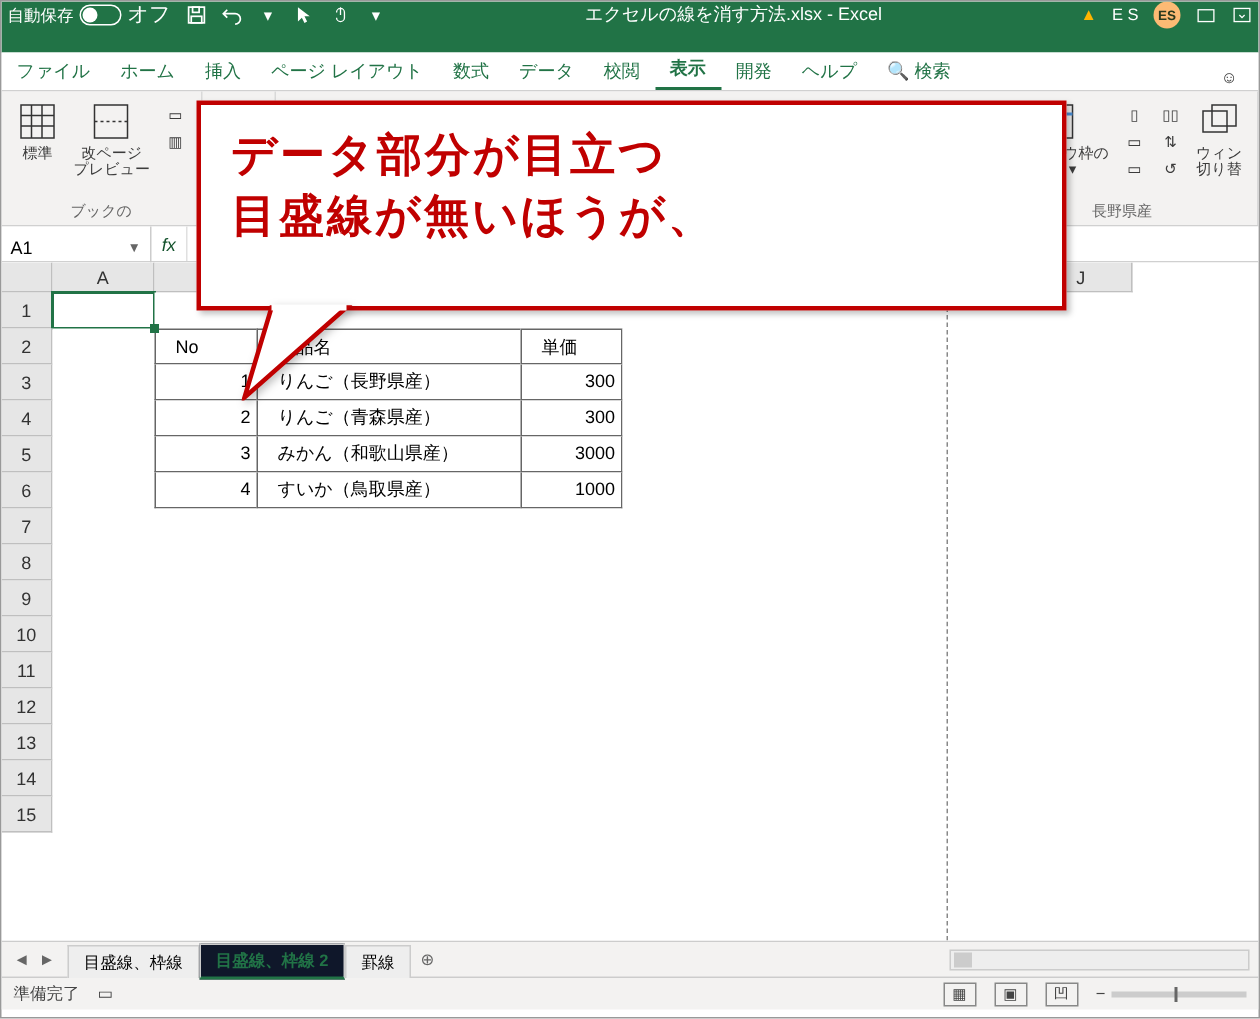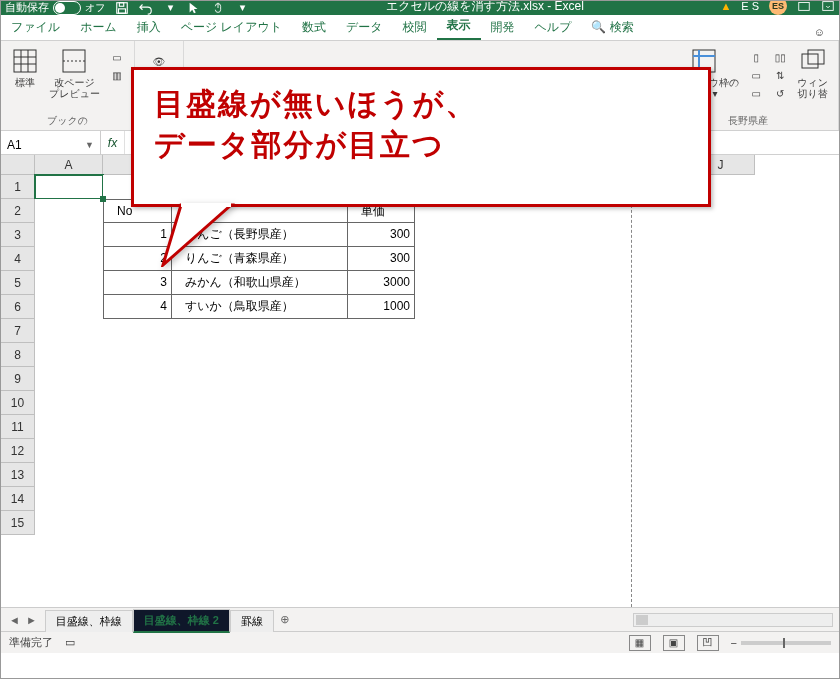--- a/index.html
+++ b/index.html
@@ -1,24 +1,24 @@
 <!DOCTYPE html>
 <html><head>
 <meta charset="utf-8">
 <style>
   * { box-sizing: border-box; margin: 0; padding: 0; font-family: "Meiryo UI","Yu Gothic UI","Segoe UI",sans-serif; }
   body { background:#fff; width:840px; height:679px; overflow:hidden; position:relative; border:1px solid #999;}
   
   
-  .titlebar { height:14px; background:#217346; color:#fff; display:flex; align-items:flex-end; font-size:11px; padding:0 4px; }
+  .titlebar { height:34px; background:#217346; color:#fff; display:flex; align-items:flex-start; font-size:11px; padding:0 4px; }
   .titlebar-left { display:flex; align-items:center; gap:10px; }
   .autosave { display:flex; align-items:center; gap:4px;}
   .toggle { width:28px; height:14px; border:1px solid #fff; border-radius:8px; display:flex; align-items:center; justify-content:flex-start; padding:1px;}
   .toggle::before { content:""; width:10px; height:10px; background:#fff; border-radius:50%; }
-  .toggle-label { font-size:10px; color:#fff; }
+  .toggle-label { font-size:14px; color:#fff; }
   .qat-icon { width:14px; height:14px; color:#fff; display:inline-flex; align-items:center; justify-content:center;}
   .titlebar-center { flex:1; text-align:center; font-size:12px; }
   .titlebar-right { display:flex; align-items:center; gap:10px; }
   .badge { width:18px; height:18px; border-radius:50%; background:#fdba74; color:#2b3a1e; display:flex; align-items:center; justify-content:center; font-size:9px; font-weight:bold;}
   .warn { color:#ffb400; }
   
   
   .ribbon-tabs { height:26px; background:#fff; display:flex; align-items:flex-end; font-size:12px; border-bottom:1px solid #d0d0d0;}
   .rtab { padding:4px 10px; color:#217346; cursor:pointer;}
   .rtab.active { border-bottom:2px solid #217346; font-weight:bold;}
@@ -441,22 +441,22 @@
       <div class="cell"></div>
       <div class="cell"></div>
       <div class="cell"></div>
   </div>
   <div class="sel-handle"></div>
   <div class="pagebreak"></div>
 </div>
 
 <div class="callout">
   <div class="callout-box">
+    <div>データ部分が目立つ</div>
     <div>目盛線が無いほうが、</div>
-    <div>データ部分が目立つ</div>
   </div>
   <div class="callout-tail">
     <svg width="90" height="90" viewBox="0 0 90 90">
         <path d="M20 28 L70 28 L2 88 Z" fill="#fff" stroke="#c00000" stroke-width="3"></path>
         <path d="M20 28 L70 28" stroke="#fff" stroke-width="4"></path>
       </svg>
   </div>
 </div>
 
 <div class="sheettabs">

